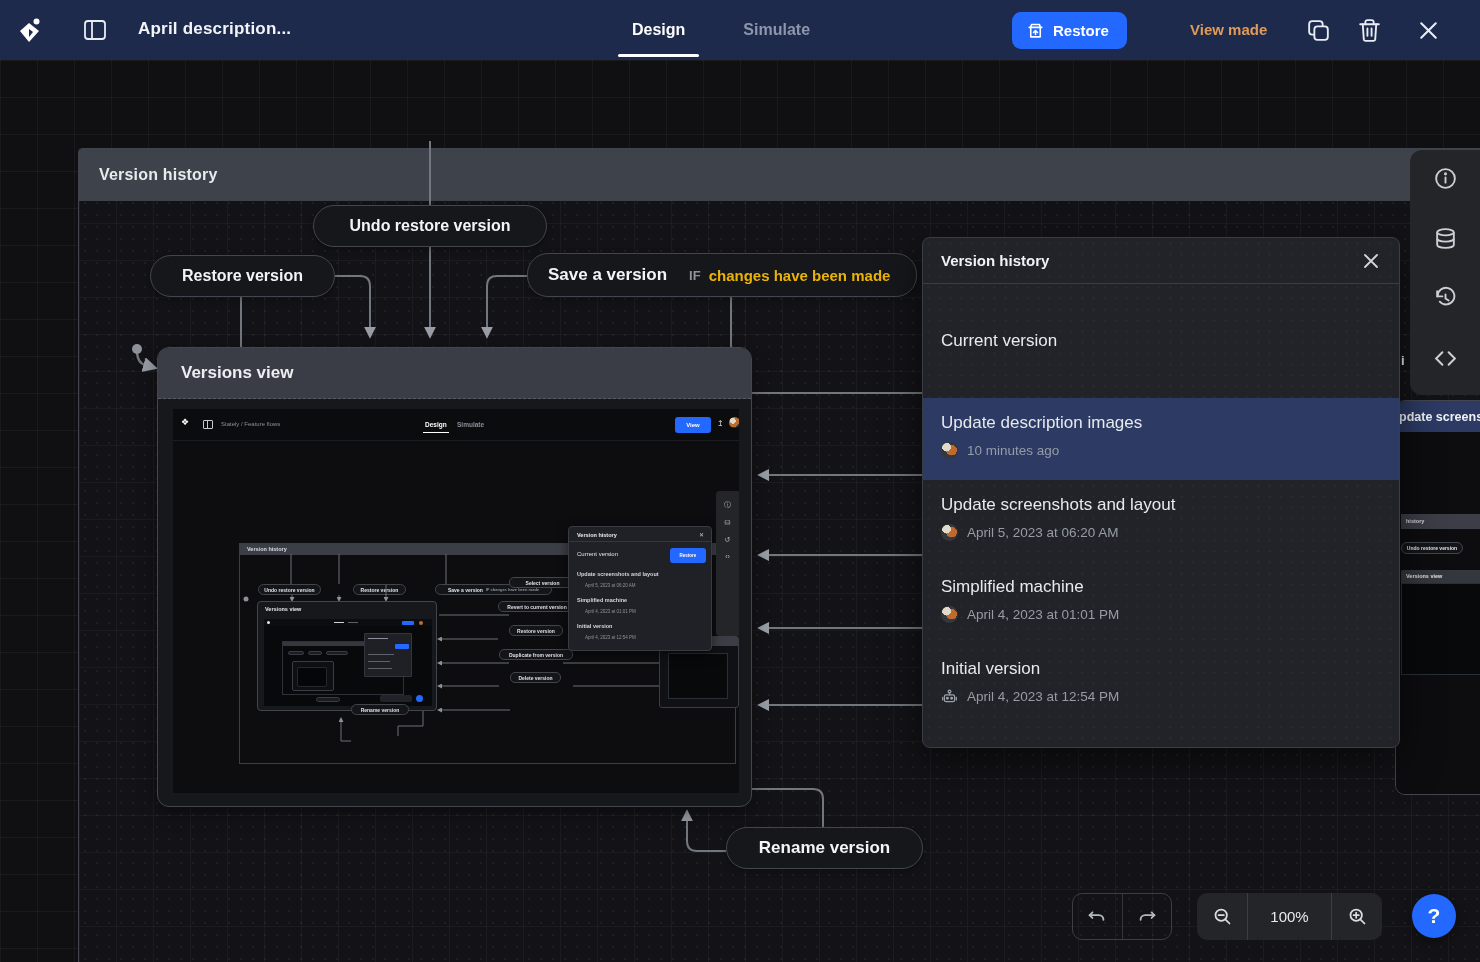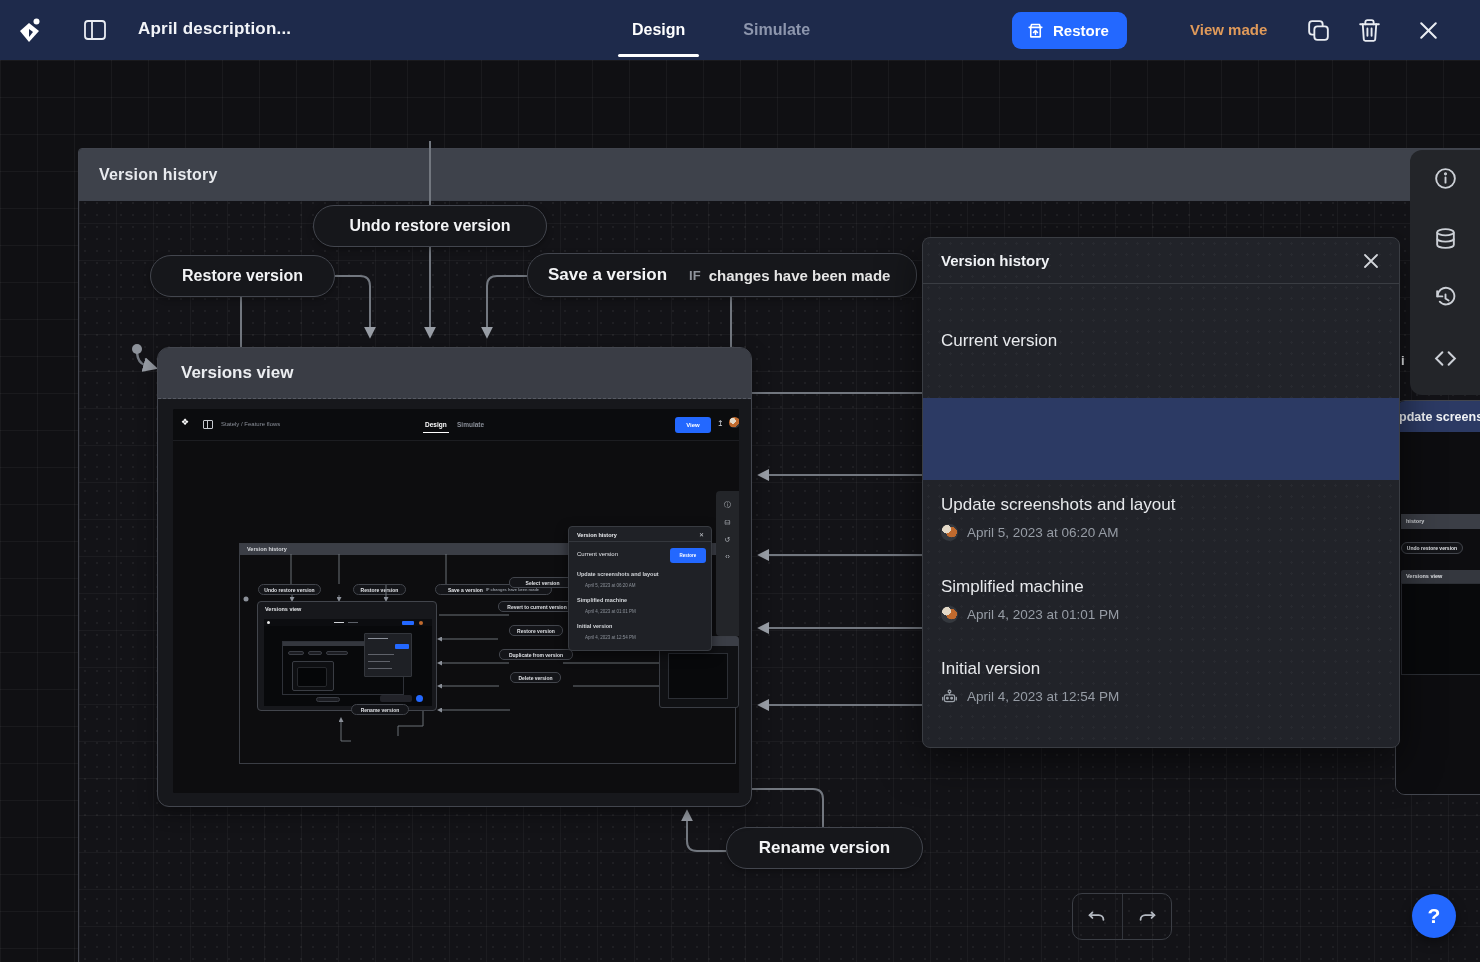--- a/index.html
+++ b/index.html
@@ -28,21 +28,21 @@
     background-color:#131317;
     background-image:radial-gradient(rgba(255,255,255,.05) 1px,transparent 1.3px),linear-gradient(rgba(255,255,255,.04) 1px,transparent 1px),linear-gradient(90deg,rgba(255,255,255,.04) 1px,transparent 1px);
     background-size:12px 12px,37px 37px,37px 37px;}
   .bigbox-header{height:52px;background:#3e424b;border-radius:3px 3px 0 0;display:flex;align-items:center;padding-left:20px;}
   .bigbox-title{color:#e8eaee;font-size:16px;font-weight:600;letter-spacing:.2px;}
 
   svg.edges{position:absolute;left:0;top:0;width:1480px;height:962px;z-index:2;pointer-events:none;}
 
   .pill{position:absolute;background:#16171b;border:1.5px solid #43464e;border-radius:21px;display:flex;align-items:center;justify-content:center;color:#f3f4f6;font-size:16px;font-weight:700;z-index:3;box-shadow:0 2px 6px rgba(0,0,0,.35);cursor:pointer;}
   .guard-kw{color:#8f949c;font-size:13px;font-weight:700;margin:0 8px 0 22px;}
-  .guard-txt{color:#e5e5e5;font-size:15px;font-weight:600;}
+  .guard-txt{color:#eab308;font-size:15px;font-weight:600;}
 
   
   .vv-node{position:absolute;left:157px;top:347px;width:595px;height:460px;background:#17181c;border:1.5px solid #43464e;border-radius:12px;z-index:3;box-shadow:0 6px 18px rgba(0,0,0,.4);}
   .vv-header{height:51px;background:#3a3d45;border-radius:10px 10px 0 0;border-bottom:1px dashed #565a63;display:flex;align-items:center;padding-left:23px;}
   .vv-title{color:#eceef1;font-size:17px;font-weight:700;}
 
   
   .shot{position:absolute;left:15px;top:61px;width:566px;height:384px;background:#0a0a0c;border-radius:2px;overflow:hidden;}
   .shot *{position:absolute;}
   .s-topbar{left:0;top:0;width:566px;height:32px;background:#0b0c0e;border-bottom:1px solid #1c1d21;}
@@ -349,20 +349,25 @@
       <span class="panel-x">
         <svg viewBox="0 0 20 20" fill="none" stroke="currentColor" stroke-width="1.8" stroke-linecap="round">
             <path d="M4 4 L16 16 M16 4 L4 16"></path>
           </svg>
       </span>
     </div>
     <div class="row-current">
       <span>Current version</span>
     </div>
     <div class="vrow hl">
+      <div class="vrow-title">Update description images</div>
+      <div class="vrow-meta">
+        <span class="avatar"></span>
+        <span class="mtext">10 minutes ago</span>
+      </div>
     </div>
     <div class="vrow">
       <div class="vrow-title">Update screenshots and layout</div>
       <div class="vrow-meta">
         <span class="avatar"></span>
         <span class="mtext">April 5, 2023 at 06:20 AM</span>
       </div>
     </div>
     <div class="vrow">
       <div class="vrow-title">Simplified machine</div>
@@ -427,20 +432,37 @@
         </svg>
     </span>
     <span class="ub">
       <svg width="22" height="22" viewBox="0 0 24 24" fill="none" stroke="currentColor" stroke-width="2" stroke-linecap="round">
           <path d="M17 7 L20 10 L17 13"></path>
           <path d="M20 10 H10 a5 5 0 0 0 -5 5"></path>
         </svg>
     </span>
   </div>
 
+  <div class="zoom-group">
+    <span class="zg-btn">
+      <svg width="21" height="21" viewBox="0 0 24 24" fill="none" stroke="currentColor" stroke-width="2" stroke-linecap="round">
+          <circle cx="10.5" cy="10.5" r="6.5"></circle>
+          <path d="M15.5 15.5 L20 20"></path>
+          <path d="M7.5 10.5 h6"></path>
+        </svg>
+    </span>
+    <span class="zg-label">100%</span>
+    <span class="zg-btn">
+      <svg width="21" height="21" viewBox="0 0 24 24" fill="none" stroke="currentColor" stroke-width="2" stroke-linecap="round">
+          <circle cx="10.5" cy="10.5" r="6.5"></circle>
+          <path d="M15.5 15.5 L20 20"></path>
+          <path d="M7.5 10.5 h6 M10.5 7.5 v6"></path>
+        </svg>
+    </span>
+  </div>
 
   <div class="help-btn">
     <span>?</span>
   </div>
 
   <div class="topbar">
     <svg class="logo" viewBox="0 0 28 28">
       <circle cx="20.5" cy="5.5" r="3" fill="#fff"></circle>
       <path d="M13 7 L23 15 L13 26 L4 15 Z" fill="#fff"></path>
       <path d="M13 13 L17 16 L13 21 Z" fill="#1e2a4b"></path>

